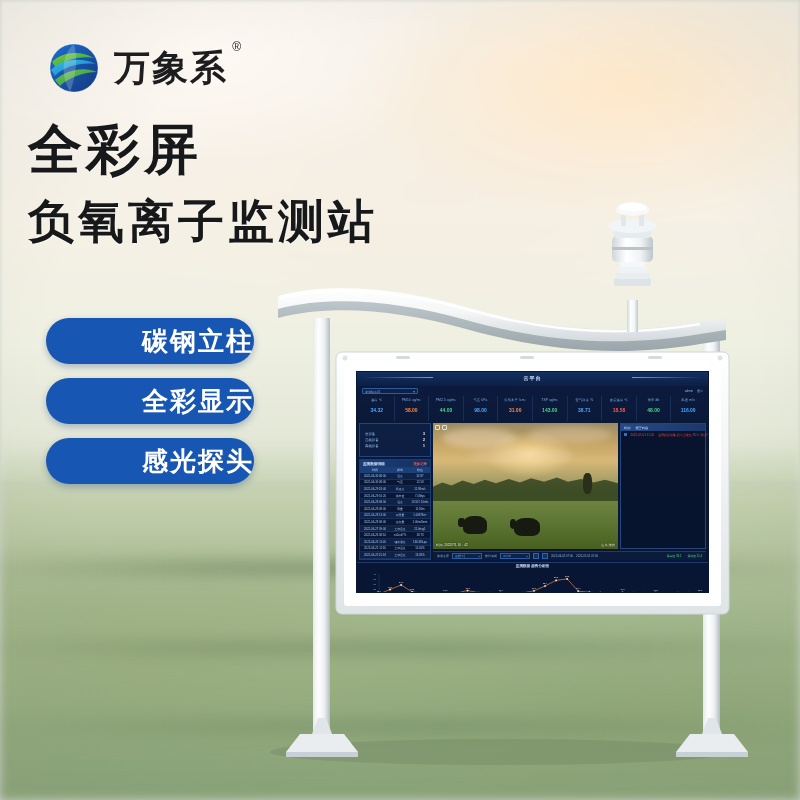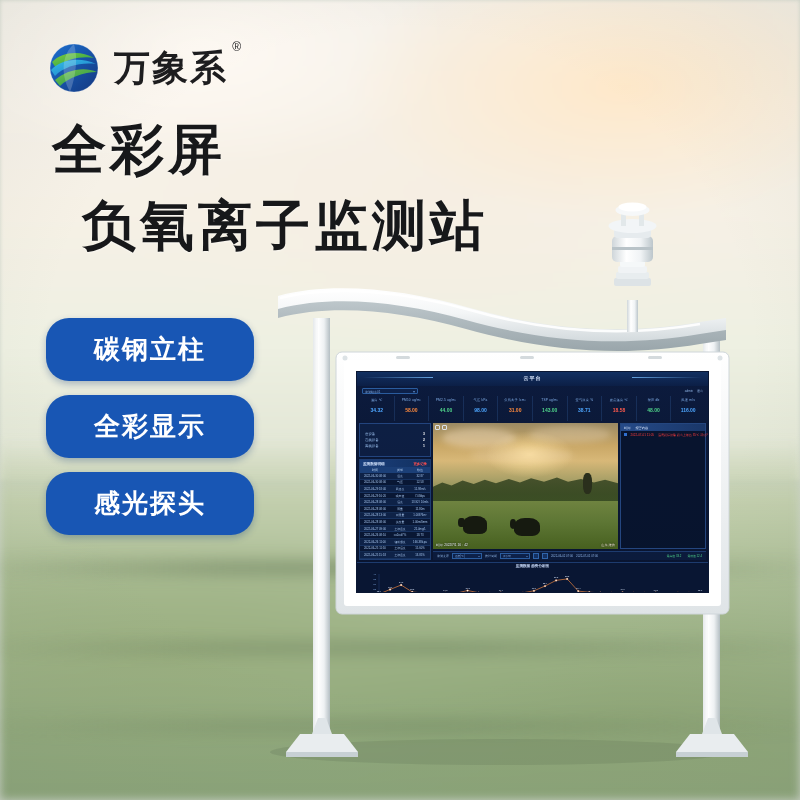--- a/index.html
+++ b/index.html
@@ -32,34 +32,34 @@
   .vignette { position:absolute; inset:0; background:radial-gradient(ellipse 80% 75% at 50% 45%, rgba(255,255,255,0) 55%, rgba(120,130,110,.12) 100%); }
 
   
   #brand { position:absolute; left:46px; top:40px; display:flex; align-items:center; gap:12px; z-index:6; }
   .globe { position:relative; width:56px; height:56px; flex:none; }
   .brand-name { font-size:36px; font-weight:bold; color:#1d1d1f; letter-spacing:2px;
     font-family:"Liberation Sans","DejaVu Sans",sans-serif; position:relative; }
   .reg { position:absolute; top:-4px; right:-15px; font-size:12px; font-weight:normal; }
 
   
-  #headline { position:absolute; left:52px; top:118px; z-index:6; }
+  #headline { position:absolute; left:28px; top:118px; z-index:6; }
   .hl {
     color:#17181a; font-weight:bold; letter-spacing:4px; line-height:1.18;
     text-shadow:0 1px 2px rgba(255,255,255,.55);
     font-family:"Liberation Sans","DejaVu Sans",sans-serif;
   }
   .hl1 { font-size:54px; }
-  .hl2 { font-size:54px; margin-top:12px;margin-left:30px; }
+  .hl2 { font-size:46px; margin-top:12px; }
 
   
   #pills { position:absolute; left:46px; top:318px; z-index:6; display:flex; flex-direction:column; gap:14px; }
   .pill {
-    width:208px; height:63px; border-radius:23px; background:#1856b4;
-    display:flex; align-items:center; justify-content:center;
+    width:208px; height:46px; border-radius:23px; background:#1856b4;
+    display:flex; align-items:center; justify-content:flex-end;
     color:#fff; font-size:26px; font-weight:bold; letter-spacing:2px;
     box-shadow:0 3px 7px rgba(18,56,120,.3);
   }
 
   
   #station { position:absolute; left:0; top:0; width:800px; height:800px; z-index:4; }
 
   
   #lcd {
     position:absolute; left:357px; top:372px; width:351px; height:220px; z-index:5;

